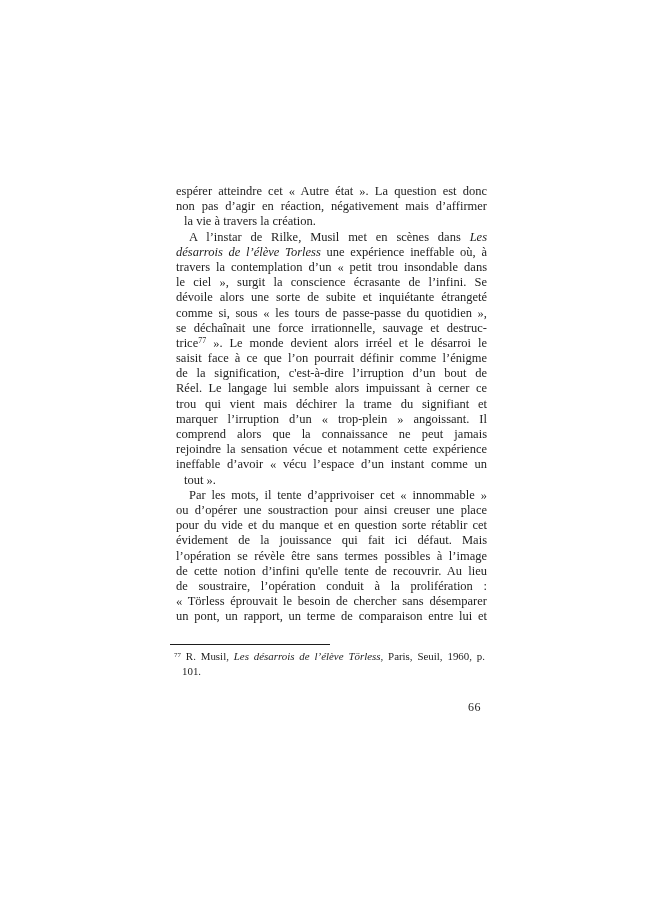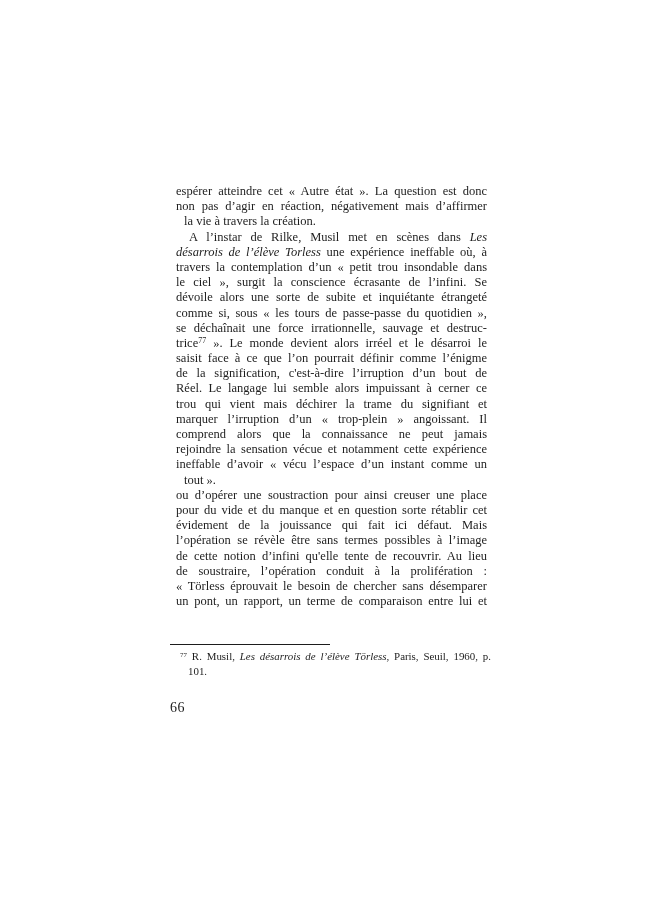--- a/index.html
+++ b/index.html
@@ -39,35 +39,35 @@
   .fn-rule {
     position: absolute;
     left: 170px;
     top: 644px;
     width: 160px;
     height: 0;
     border-top: 1.3px solid #1d1d1d;
   }
   .footnote {
     position: absolute;
-    left: 180px;
+    left: 174px;
     top: 649px;
     width: 311px;
     font-size: 10.9px;
     line-height: 14.8px;
   }
   .footnote .line { height: 14.8px; }
   .footnote sup.fnref { font-size: 7px; top: -3.5px; }
   .page-number {
     position: absolute;
     left: 170px;
     top: 700px;
     width: 311px;
-    text-align: left;
-    font-size: 14px;
+    text-align: right;
+    font-size: 12px;
     letter-spacing: 0.5px;
   }
 </style>
 </head>
 <body>
 
 <div class="page">
   <div class="body-text" id="body-text">
       <div>
         <div class="line"><span>espérer atteindre cet « Autre état ». La question est donc</span></div>
@@ -87,20 +87,21 @@
         <div class="line"><span>de la signification, c'est-à-dire l’irruption d’un bout de</span></div>
         <div class="line"><span>Réel. Le langage lui semble alors impuissant à cerner ce</span></div>
         <div class="line"><span>trou qui vient mais déchirer la trame du signifiant et</span></div>
         <div class="line"><span>marquer l’irruption d’un « trop-plein » angoissant. Il</span></div>
         <div class="line"><span>comprend alors que la connaissance ne peut jamais</span></div>
         <div class="line"><span>rejoindre la sensation vécue et notamment cette expérience</span></div>
         <div class="line"><span>ineffable d’avoir « vécu l’espace d’un instant comme un</span></div>
         <div class="line end"><span>tout ».</span></div>
       </div>
       <div>
+        <div class="line indent"><span>Par les mots, il tente d’apprivoiser cet « innommable »</span></div>
         <div class="line"><span>ou d’opérer une soustraction pour ainsi creuser une place</span></div>
         <div class="line"><span>pour du vide et du manque et en question sorte rétablir cet</span></div>
         <div class="line"><span>évidement de la jouissance qui fait ici défaut. Mais</span></div>
         <div class="line"><span>l’opération se révèle être sans termes possibles à l’image</span></div>
         <div class="line"><span>de cette notion d’infini qu'elle tente de recouvrir. Au lieu</span></div>
         <div class="line"><span>de soustraire, l’opération conduit à la prolifération :</span></div>
         <div class="line"><span>« Törless éprouvait le besoin de chercher sans désemparer</span></div>
         <div class="line"><span>un pont, un rapport, un terme de comparaison entre lui et</span></div>
       </div>
     </div>

